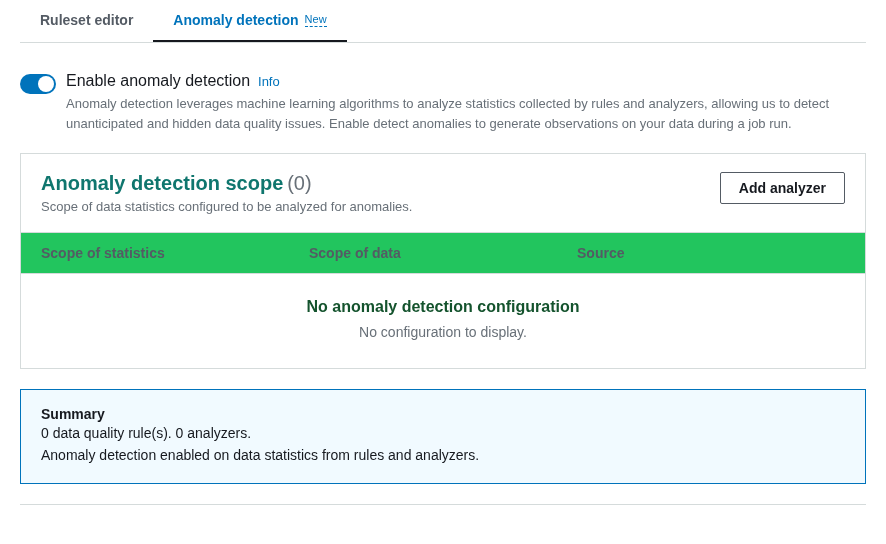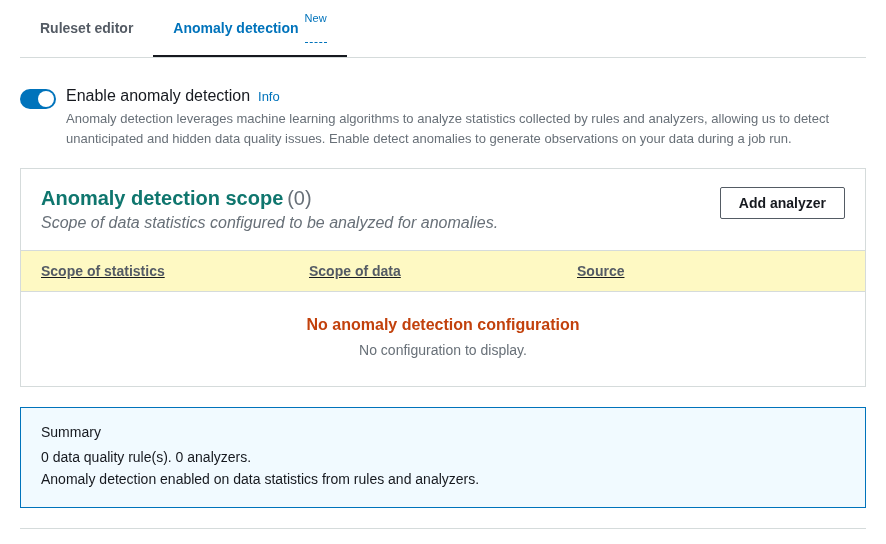--- a/index.html
+++ b/index.html
@@ -35,21 +35,21 @@
     .tab.active {
       color: #0073bb;
       border-bottom: 2px solid #16191f;
       text-align: center;
     }
     .new-badge {
       font-size: 11px;
       font-weight: 400;
       color: #0073bb;
       border-bottom: 1px dashed #0073bb;
-      padding-bottom: 18px;
+      padding-bottom: 1px;
     }
     .enable-section {
       display: flex;
       align-items: flex-start;
       gap: 10px;
       margin-bottom: 20px;
     }
     .toggle {
       position: relative;
       width: 36px;
@@ -107,24 +107,23 @@
     .scope-title {
       font-size: 20px;
       font-weight: 700;
       color: #0f766e;
     }
     .scope-count {
       color: #687078;
       font-weight: 400;
     }
     .scope-subtitle {
-      font-size: 16px;
+      font-size: 13px;
       color: #687078;
       margin-top: 4px;
-      font-style: italic;
     }
     .scope-actions {
       display: flex;
       gap: 10px;
     }
     .btn {
       border: 1px solid #545b64;
       background: #ffffff;
       padding: 7px 18px;
       font-size: 14px;
@@ -140,57 +139,55 @@
       width: 0;
       height: 0;
       border-left: 5px solid transparent;
       border-right: 5px solid transparent;
       border-top: 6px solid #16191f;
     }
     .table-header {
       display: flex;
       border-top: 1px solid #d5dbdb;
       border-bottom: 1px solid #d5dbdb;
-      background: #fef9c3;
+      background: #22c55e;
       padding: 12px 20px;
-      text-decoration: underline;
     }
     .th {
       font-size: 14px;
       font-weight: 700;
       color: #545b64;
     }
     .th1 { flex: 1; }
     .th2 { flex: 1; }
     .th3 { flex: 1; }
     .empty-state {
       text-align: center;
       padding: 24px 20px 28px;
     }
     .empty-title {
       font-size: 16px;
       font-weight: 700;
-      color: #c2410c;
+      color: #14532d;
       margin-bottom: 8px;
     }
     .empty-desc {
       font-size: 14px;
       color: #687078;
     }
     .summary-panel {
       border: 1px solid #0073bb;
       background: #f1faff;
       padding: 16px 20px;
       margin-bottom: 20px;
     }
     .summary-title {
       font-size: 14px;
-      font-weight: 400;
-      color: #16191f;
-      margin-bottom: 6px;
+      font-weight: 700;
+      color: #16191f;
     }
     .summary-line {
       font-size: 14px;
       color: #16191f;
       line-height: 1.6;
     }
     .divider-bottom {
       border-top: 1px solid #d5dbdb;
     }
   </style>

